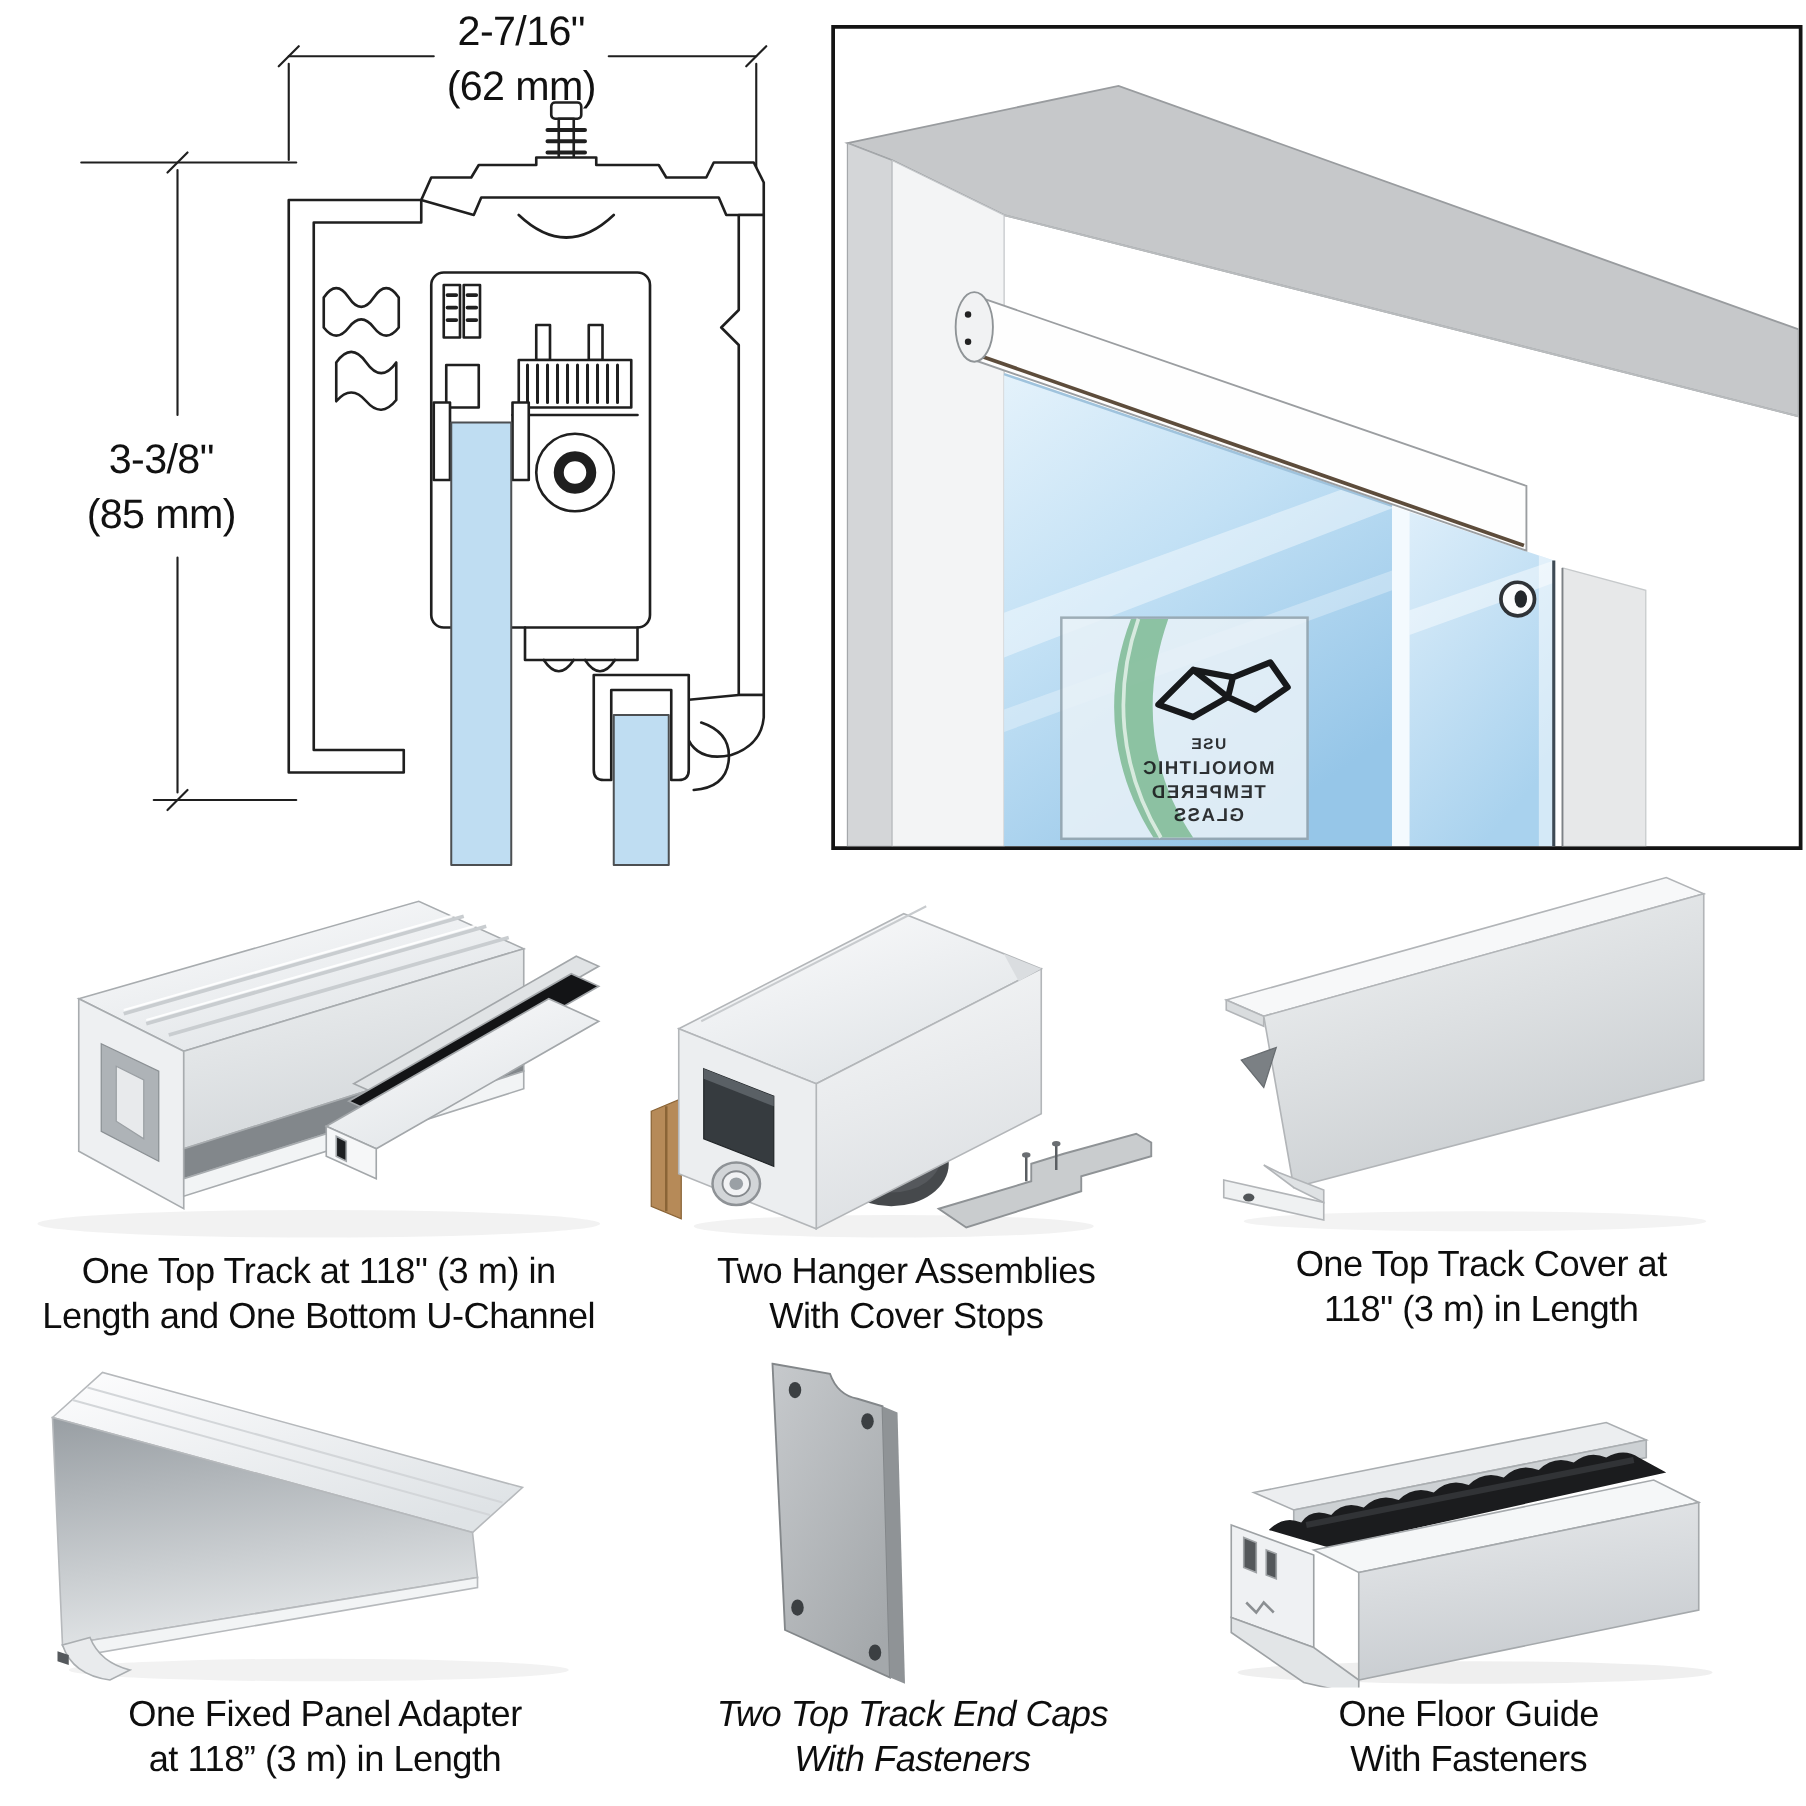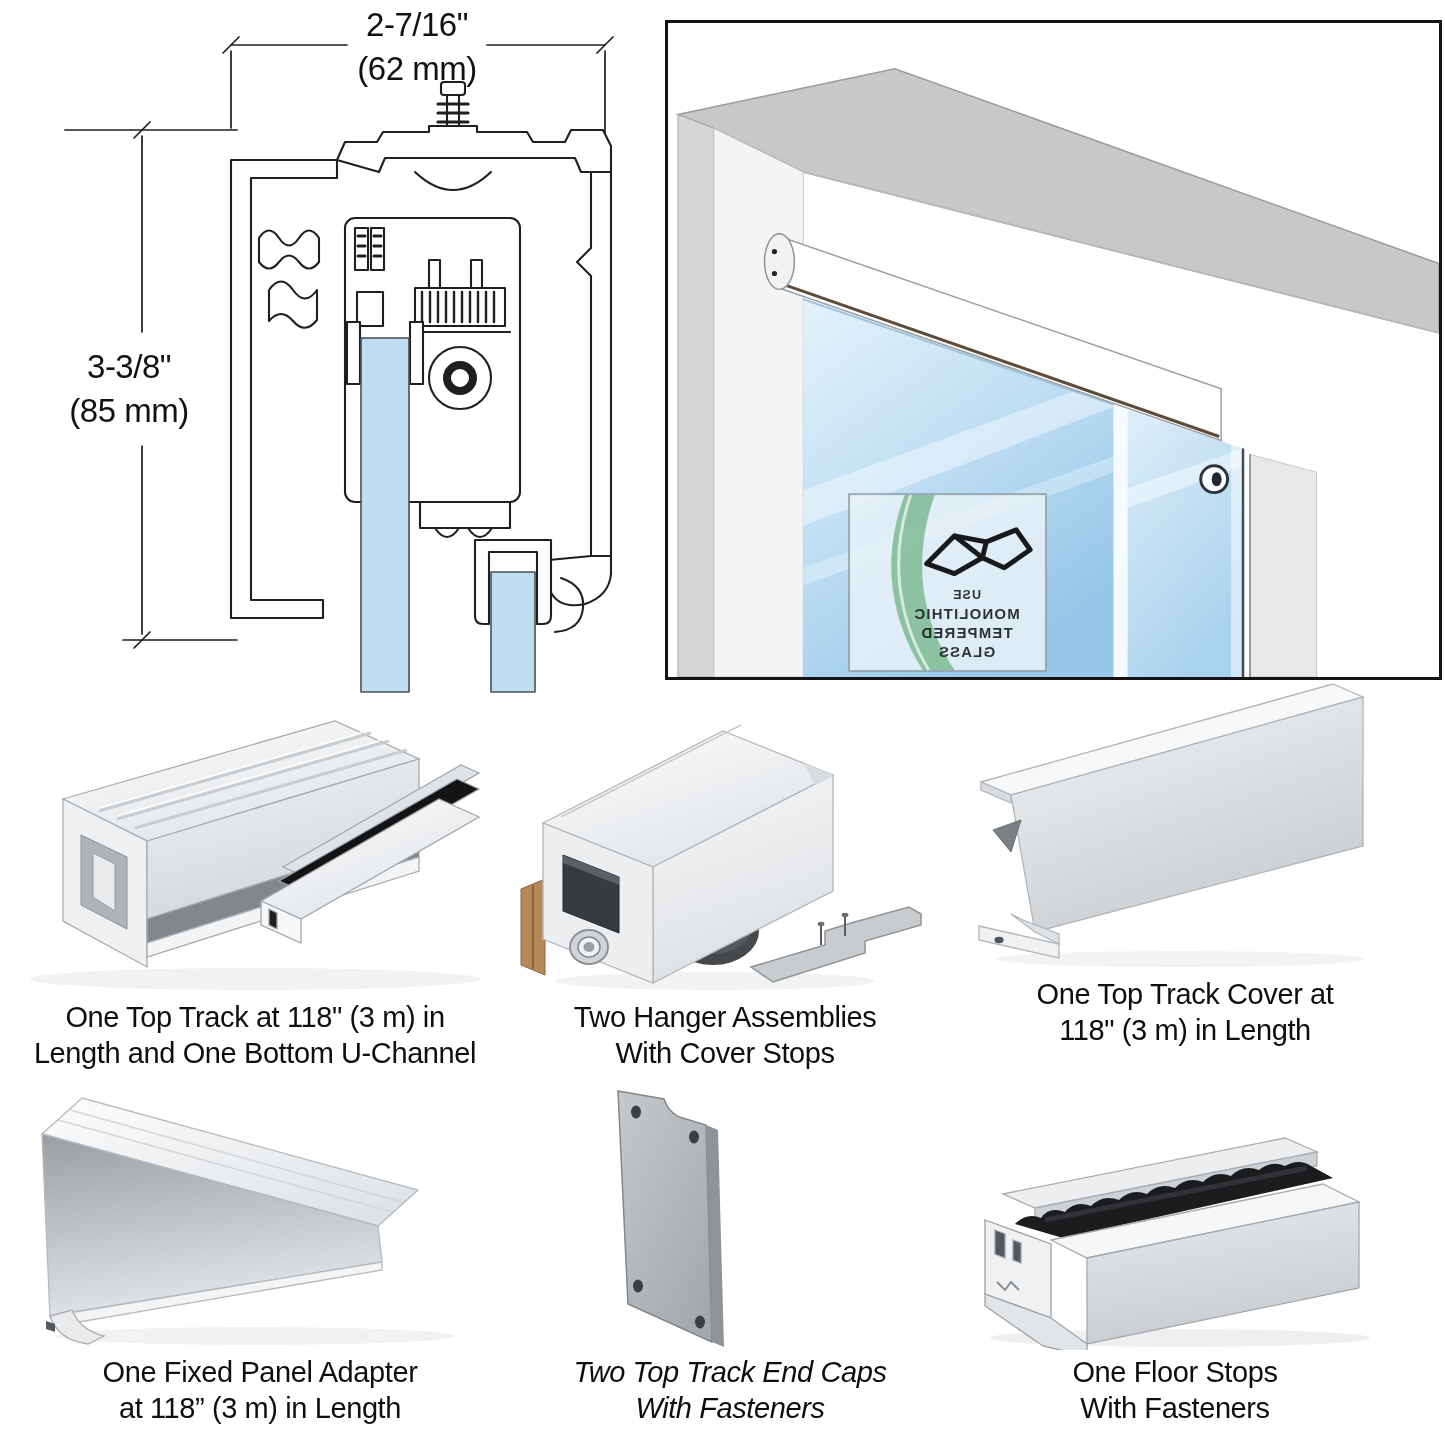--- a/index.html
+++ b/index.html
@@ -14,21 +14,21 @@
                border:3px solid #141414; background:#fff; }
   .door-wrap svg { display:block; width:100%; height:100%; }
 
   .cell { position:absolute; display:flex; flex-direction:column; align-items:center; }
   .cell svg { display:block; }
   .caption { white-space:pre-line; text-align:center; font-size:29px; line-height:36px;
              letter-spacing:-0.4px; color:#0e0e0e; margin-top:4px; width:100%; }
 
   .c1 { left:15px;  top:705px;  width:480px; }
   .c2 { left:505px; top:705px;  width:440px; }
-  .c3 { left:955px; top:682px;  width:460px; }
+  .c3 { left:955px; top:700px;  width:460px; }
   .c4 { left:20px;  top:1078px; width:480px;justify-content:space-between; }
   .c5 { left:520px; top:1078px; width:420px;font-style:italic; }
   .c6 { left:945px; top:1078px; width:460px; }
   .c6 svg.art { margin-top:42px; }
 
   svg text.dim { font-size:33px; fill:#111; text-anchor:middle; letter-spacing:-0.5px; }
   svg text.lbl { font-size:15px; font-weight:700; letter-spacing:1.2px; text-anchor:middle; opacity:0.9; }
   svg text.lbl.s { font-size:12.5px; }
   .ink { stroke:#1f1f1f; fill:none; stroke-width:2.1; stroke-linejoin:round; stroke-linecap:round; }
 </style>
@@ -338,17 +338,17 @@
         <polygon points="132,138 404,82 404,168 132,224" fill="url(#m7)"></polygon>
       </g>
       <g stroke="#9ea2a5" stroke-width="1.3">
         <polygon points="30,100 96,124 96,198 30,174" fill="#eff1f3"></polygon>
         <polygon points="30,174 96,198 132,224 132,236 88,226 30,186" fill="#e2e5e7"></polygon>
         <polygon points="40,110 50,114 50,138 40,134" fill="#54585b"></polygon>
         <polygon points="58,120 66,123 66,143 58,140" fill="#54585b"></polygon>
         <path d="M42,162 l8,8 l6,-8 l8,8" stroke="#8b8f92" fill="none" stroke-width="2"></path>
       </g>
     </svg>
-    <figcaption class="caption">One Floor Stops
+    <figcaption class="caption">One Floor Guide
 With Fasteners</figcaption>
   </figure>
 
 </div>
 
 </body></html>

